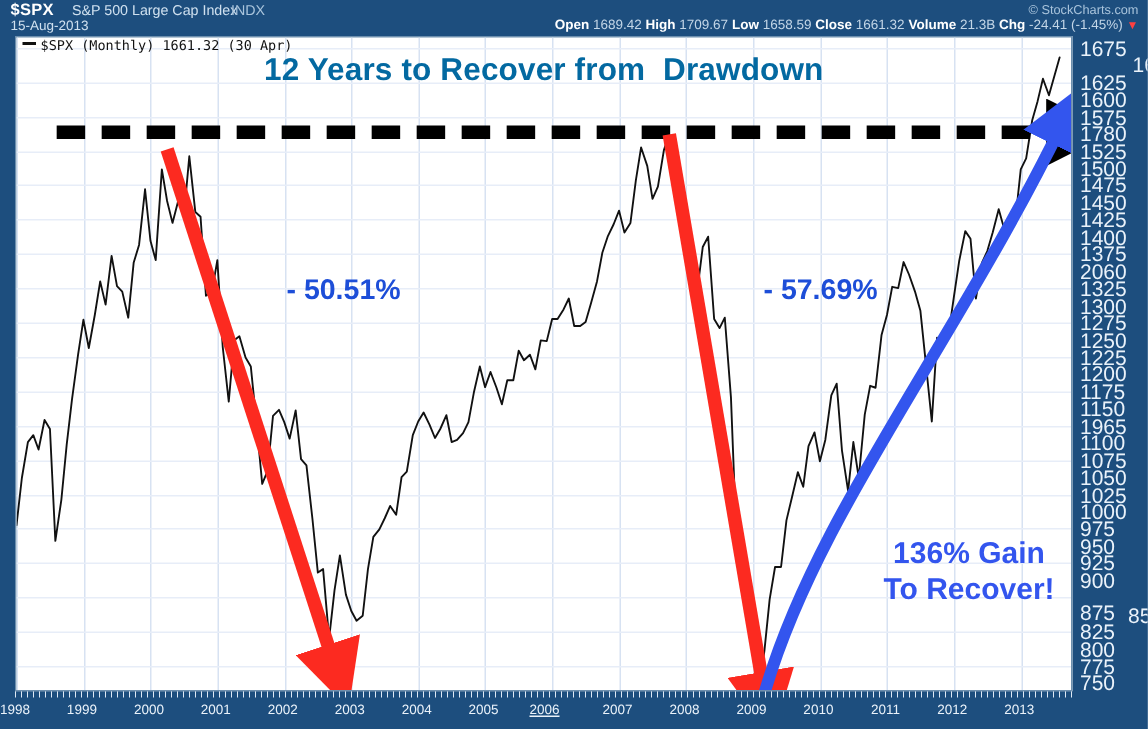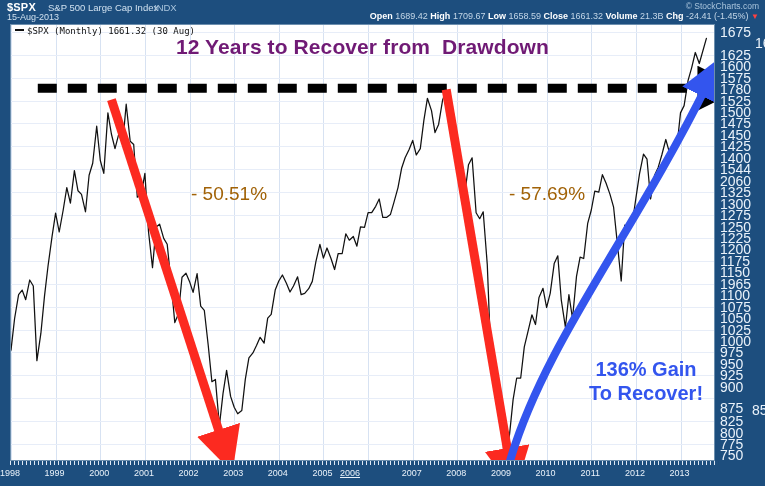--- a/index.html
+++ b/index.html
@@ -23,23 +23,23 @@
         border:1px solid #6d8fae;box-sizing:border-box;overflow:hidden;}
   .grid{position:absolute;inset:0;}
   .gl-v{position:absolute;top:0;bottom:0;width:1px;background:#d7e2f2;}
   .gl-h{position:absolute;left:0;right:0;height:1px;background:#e7edf8;}
 
   .legend{position:absolute;left:4px;top:1px;font-size:9px;color:#111;white-space:nowrap;
           font-family:"DejaVu Sans Mono",monospace;}
   .legend .dash{display:inline-block;width:9px;height:2px;background:#111;vertical-align:3px;margin-right:3px;}
 
   .title{position:absolute;left:0;right:0;top:10px;text-align:center;font-size:21px;font-weight:bold;
-         color:#701a75;letter-spacing:.1px;white-space:pre;}
-
-  .pct{position:absolute;font-size:19px;font-weight:normal;color:#a16207;white-space:nowrap;}
+         color:#0369a1;letter-spacing:.1px;white-space:pre;}
+
+  .pct{position:absolute;font-size:19px;font-weight:bold;color:#1d4ed8;white-space:nowrap;}
   .pct1{left:180px;top:158px;}
   .pct2{left:498px;top:158px;}
 
   .gain{position:absolute;left:545px;top:333px;width:180px;text-align:center;font-size:20px;
         font-weight:bold;color:#3355ee;line-height:1.18;}
 
   
   .yaxis{position:absolute;left:716px;top:24px;width:49px;height:437px;}
   .ytick{position:absolute;left:4px;font-size:14px;color:#eaf2fa;line-height:8px;}
   .xaxis{position:absolute;left:10px;top:462px;width:705px;height:24px;}
@@ -126,21 +126,21 @@
           <path d="M0,0 L5,2.5 L0,5 z" fill="#000000"></path>
         </marker>
       </defs>
       <polyline id="priceline" fill="none" stroke="#111111" stroke-width="1.25" stroke-linejoin="round" stroke-linecap="round" points="0.0,325.1 3.6,293.5 7.6,269.7 11.2,265.1 14.7,274.7 18.7,255.0 22.3,261.0 25.9,335.6 29.9,308.2 33.5,271.1 37.0,241.3 41.1,211.1 44.6,188.2 48.2,207.0 52.2,185.0 55.8,162.6 59.4,178.1 63.4,145.6 67.0,165.8 70.5,169.4 74.5,186.8 78.1,150.2 81.7,138.3 85.7,101.2 89.3,135.5 92.8,148.4 96.9,87.9 100.4,109.0 104.0,123.6 108.0,108.1 111.6,119.1 115.2,79.2 119.2,116.3 122.7,119.5 126.3,172.2 130.3,169.4 133.9,148.4 137.5,206.5 141.5,242.7 145.1,201.9 148.6,199.2 152.7,213.4 156.2,219.3 159.8,255.0 163.8,297.6 167.4,288.9 171.0,252.3 175.0,248.2 178.5,256.4 182.1,267.4 186.1,248.6 189.7,281.1 193.3,285.3 197.3,321.0 200.9,356.7 204.4,354.4 208.4,400.7 212.0,368.6 215.6,345.3 219.6,371.4 223.2,382.3 226.7,388.8 230.8,385.5 234.3,354.4 237.9,332.9 241.9,327.9 245.5,320.5 249.1,312.3 253.1,318.2 256.7,293.1 260.2,289.4 264.2,265.1 267.8,256.0 271.4,250.0 275.4,258.3 279.0,267.0 282.5,261.0 286.6,251.8 290.1,269.7 293.7,268.3 297.7,263.7 301.3,256.4 304.9,236.7 308.9,219.3 312.4,233.1 316.0,223.0 320.0,233.5 323.6,244.5 327.2,228.5 331.2,228.5 334.8,208.8 338.3,215.2 342.3,211.5 345.9,221.2 349.5,201.9 353.5,202.4 357.1,187.7 360.7,187.7 364.7,181.3 368.2,174.0 371.8,192.3 375.8,192.3 379.4,189.6 383.0,177.2 387.0,162.6 390.6,143.3 394.1,132.8 398.1,124.5 401.7,115.4 405.3,130.0 409.3,123.6 412.9,95.2 416.4,73.3 420.5,85.6 424.0,107.6 427.6,99.4 431.6,75.1 435.2,64.6 438.8,95.7 442.8,101.7 446.3,142.9 449.9,164.8 453.9,168.5 457.5,139.7 461.1,132.8 465.1,187.7 468.7,193.7 472.2,186.8 476.3,239.9 479.8,330.6 483.4,363.6 487.4,360.4 491.0,396.1 494.6,437.3 498.6,408.9 502.1,374.6 505.7,353.0 509.7,353.0 513.3,321.9 516.9,306.8 520.9,289.8 524.5,299.5 528.0,272.4 532.0,263.3 535.6,282.5 539.2,268.3 543.2,238.6 546.8,230.8 550.3,275.2 554.4,302.2 557.9,269.7 561.5,293.5 565.5,251.4 569.1,232.2 572.7,233.5 576.7,198.3 580.3,185.0 583.8,166.2 587.8,167.1 591.4,149.7 595.0,158.0 599.0,169.4 602.6,182.2 606.1,216.1 610.2,256.0 613.7,200.1 617.3,203.3 621.3,198.3 624.9,173.1 628.5,148.8 632.5,129.1 636.0,134.2 639.6,174.0 643.6,150.2 647.2,142.4 650.8,130.0 654.8,114.5 658.4,127.3 661.9,125.5 666.0,120.9 669.5,87.9 673.1,80.6 677.1,55.4 680.7,42.6 684.3,27.5 688.3,38.5 695.4,13.3"></polyline>
       <line id="dashline" stroke="#000000" stroke-width="9" stroke-dasharray="19 11" marker-end="url(#blackhead)" x1="26.78095238094832" y1="63.189473684210554" x2="691.8412698412698" y2="63.189473684210554"></line>
       <line id="arrow1" stroke="#fc2a20" stroke-width="9" stroke-linecap="butt" marker-end="url(#redhead)" x1="100.42857142857142" y1="74.63684210526316" x2="212.015873015873" y2="418.5157894736842"></line>
       <line id="arrow2" stroke="#fc2a20" stroke-width="9" stroke-linecap="butt" marker-end="url(#redhead)" x1="435.1904761904762" y1="64.56315789473683" x2="498.5720634920668" y2="437.2894736842105"></line>
       <path id="curve" fill="none" stroke="#3355ee" stroke-width="8" stroke-linecap="round" marker-end="url(#bluehead)" d="M498.6,437.3 C532.6,319.3 622.3,209.5 696.3,59.5"></path>
     </svg>
 
-    <div class="legend"><span class="dash"></span><span>$SPX (Monthly) 1661.32 (30 Aug)</span></div>
+    <div class="legend"><span class="dash"></span><span>$SPX (Monthly) 1661.32 (30 Apr)</span></div>
 
     <div class="title">12 Years to Recover from  Drawdown</div>
     <div class="pct pct1">- 50.51%</div>
     <div class="pct pct2">- 57.69%</div>
     <div class="gain">
       <div>136% Gain</div>
       <div>To Recover!</div>
     </div>
   </div>
 
@@ -150,21 +150,21 @@
       <div class="ytick" style="top: 26.8px;">1625</div>
       <div class="ytick" style="top: 38.2px;">1600</div>
       <div class="ytick" style="top: 49.7px;">1575</div>
       <div class="ytick" style="top: 61.1px;">1780</div>
       <div class="ytick" style="top: 72.6px;">1525</div>
       <div class="ytick" style="top: 84px;">1500</div>
       <div class="ytick" style="top: 95.4px;">1475</div>
       <div class="ytick" style="top: 106.9px;">1450</div>
       <div class="ytick" style="top: 118.3px;">1425</div>
       <div class="ytick" style="top: 129.8px;">1400</div>
-      <div class="ytick" style="top: 141.2px;">1544</div>
+      <div class="ytick" style="top: 141.2px;">1375</div>
       <div class="ytick" style="top: 152.7px;">2060</div>
       <div class="ytick" style="top: 164.1px;">1325</div>
       <div class="ytick" style="top: 175.6px;">1300</div>
       <div class="ytick" style="top: 187px;">1275</div>
       <div class="ytick" style="top: 198.5px;">1250</div>
       <div class="ytick" style="top: 209.9px;">1225</div>
       <div class="ytick" style="top: 221.4px;">1200</div>
       <div class="ytick" style="top: 232.8px;">1175</div>
       <div class="ytick" style="top: 244.3px;">1150</div>
       <div class="ytick" style="top: 255.7px;">1965</div>
@@ -187,21 +187,21 @@
   <div class="xband"></div>
   <div class="xaxis" id="xaxis">
       <div class="xtick" style="left: 0px;">1998</div>
       <div class="xtick" style="left: 44.6px;">1999</div>
       <div class="xtick" style="left: 89.3px;">2000</div>
       <div class="xtick" style="left: 133.9px;">2001</div>
       <div class="xtick" style="left: 178.5px;">2002</div>
       <div class="xtick" style="left: 223.2px;">2003</div>
       <div class="xtick" style="left: 267.8px;">2004</div>
       <div class="xtick" style="left: 312.4px;">2005</div>
-      <div class="xtick" style="left: 340px; text-decoration: underline;">2006</div>
+      <div class="xtick" style="left: 353px; text-decoration: underline;">2006</div>
       <div class="xtick" style="left: 401.7px;">2007</div>
       <div class="xtick" style="left: 446.3px;">2008</div>
       <div class="xtick" style="left: 491px;">2009</div>
       <div class="xtick" style="left: 535.6px;">2010</div>
       <div class="xtick" style="left: 580.3px;">2011</div>
       <div class="xtick" style="left: 624.9px;">2012</div>
       <div class="xtick" style="left: 669.5px;">2013</div>
     </div>
 
 </div>

